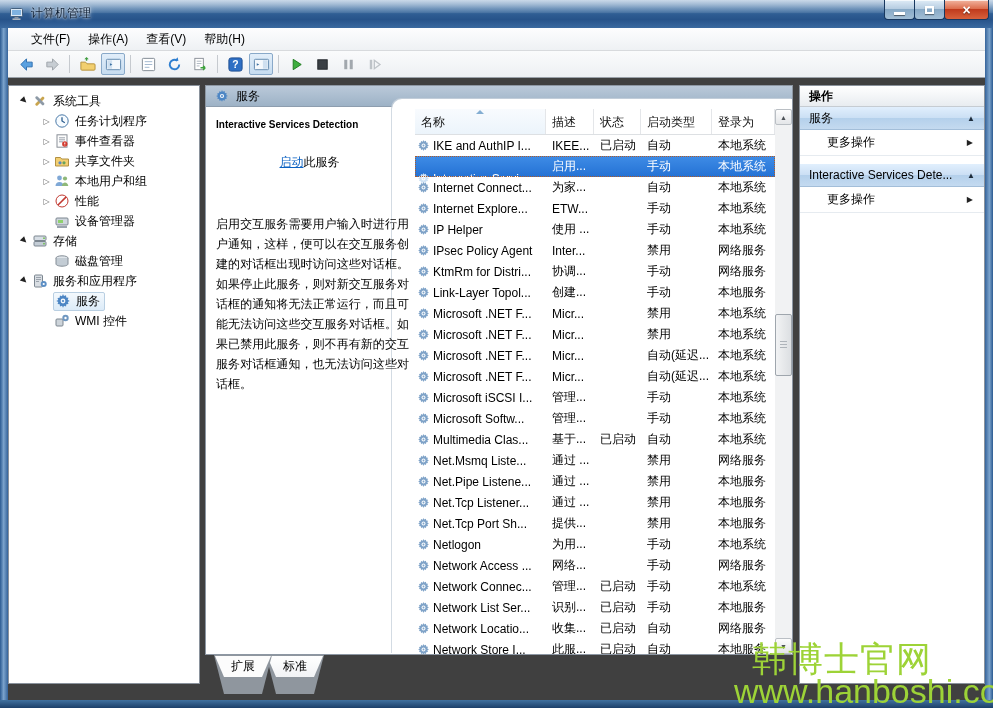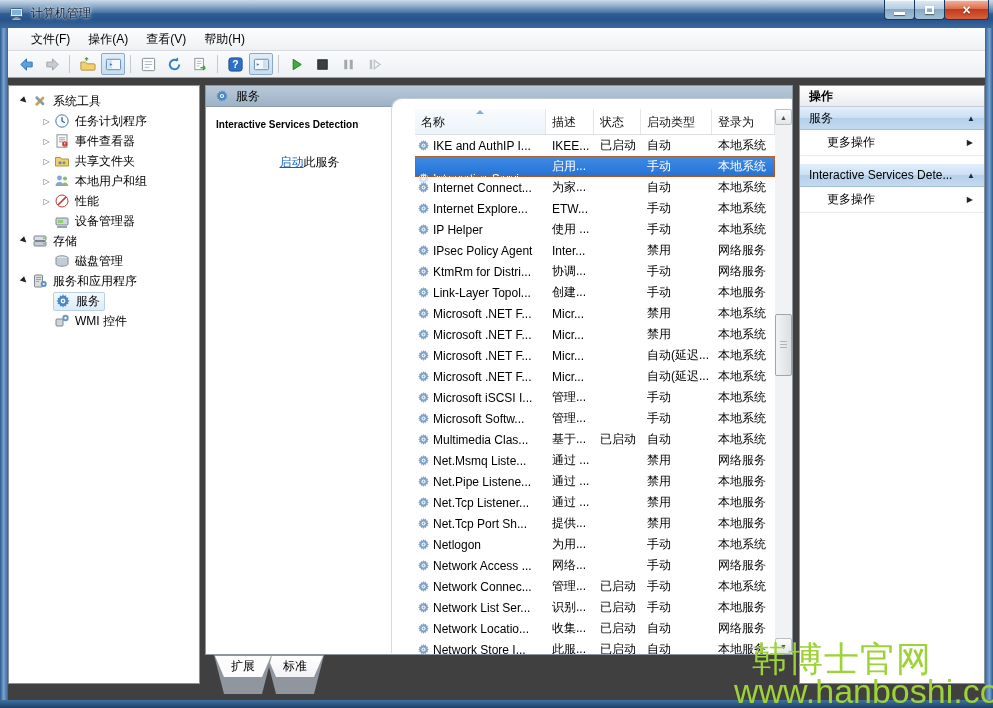--- a/index.html
+++ b/index.html
@@ -861,20 +861,21 @@
         <div class="sthumb"></div>
         <div class="sbtn down">▼</div>
       </div>
     </div>
 
     <div class="detail">
       <div class="svc-name">Interactive Services Detection</div>
       <div class="start-line">
         <span class="link">启动</span><span>此服务</span>
       </div>
+      <div class="desc-text">启用交互服务需要用户输入时进行用户通知，这样，便可以在交互服务创建的对话框出现时访问这些对话框。如果停止此服务，则对新交互服务对话框的通知将无法正常运行，而且可能无法访问这些交互服务对话框。如果已禁用此服务，则不再有新的交互服务对话框通知，也无法访问这些对话框。</div>
     </div>
   </div>
 
   <div class="tabs" id="tabs">
       <div class="tab active">
         <span>扩展</span>
       </div>
       <div class="tab">
         <span>标准</span>
       </div>

